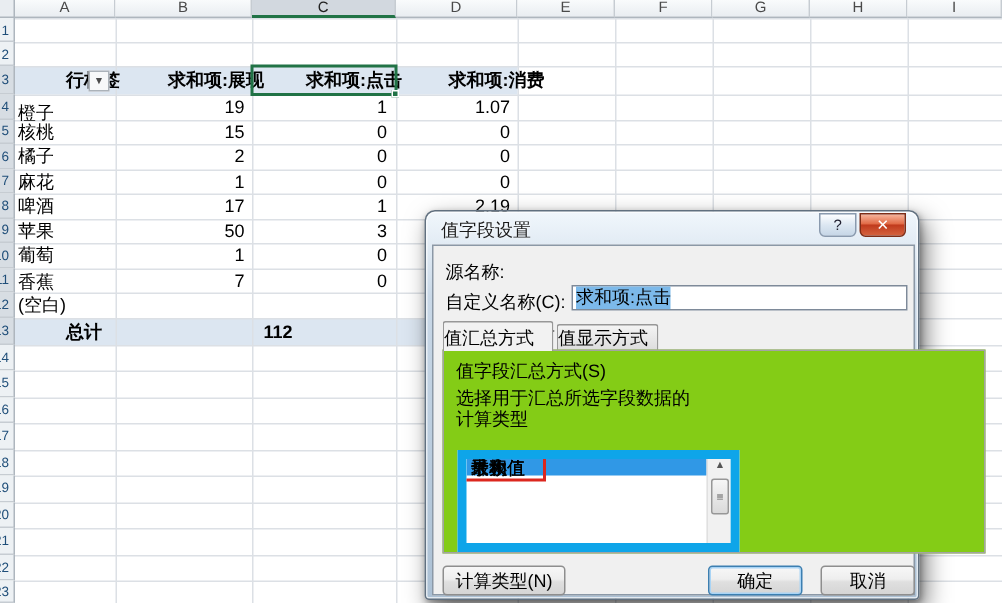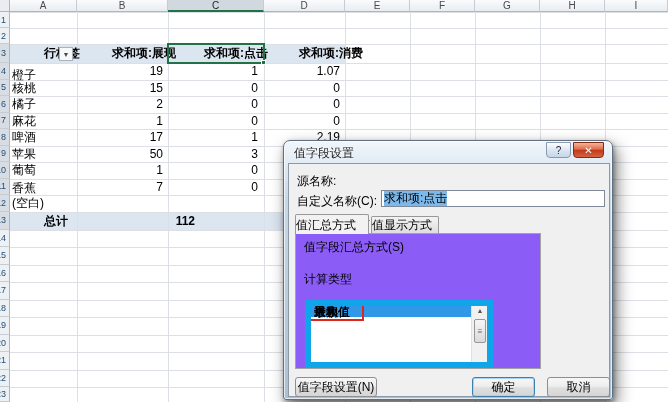--- a/index.html
+++ b/index.html
@@ -40,21 +40,21 @@
   .helpbtn{right:41px;width:25px;background:linear-gradient(#FDFEFF,#DCE7F2 50%,#C6D6E6);border:1px solid #8A9AAE;color:#223;}
   .closebtn{right:8px;width:31px;background:linear-gradient(#F6B49C,#E16A45 45%,#C03A1C 50%,#D4633F);border:1px solid #7E2D17;color:#fff;font-weight:bold;}
   .dlg-content{left:4px;top:22px;width:322px;height:234px;background:#F0F0F0;border:1px solid #8B98A6;}
   .lbl{font-size:12px;color:#000;}
   .txtbox{left:92px;top:26px;width:224px;height:17px;background:#fff;border:1px solid #7E8A99;
           font-size:12px;line-height:15px;padding-left:2px;}
   .txtsel{position:static;background:#7CB9EA;}
   .tab{height:20px;font-size:12px;text-align:left;border:1px solid #989898;border-bottom:none;border-radius:2px 2px 0 0;}
   .tab.active{left:6px;top:50px;width:74px;background:#F2F2F2;line-height:20px;z-index:2;}
   .tab.idle{left:82px;top:52px;width:68px;height:18px;background:linear-gradient(#F4F4F4,#DCDCDC);line-height:17px;}
-  .tabpage{left:6px;top:69px;width:246px;height:136px;background:#8b5cf6;border:1px solid #A3A3A3;z-index:1;}
+  .tabpage{left:6px;top:69px;width:362px;height:136px;background:#84cc16;border:1px solid #A3A3A3;z-index:1;}
   .listbox{left:9px;top:66px;width:188px;height:68px;background:#fff;border:6px solid #0ea5e9;overflow:hidden;}
   .litem{position:relative;height:11px;line-height:12px;font-size:12px;padding-left:3px;width:169px;}
   .litem.sel{background:#3098E6;}
   .redbox{left:-3px;top:-2px;width:56px;height:17px;border:2px solid #DC271E;z-index:3;}
   .sbar{right:0;top:0;width:16px;height:66px;background:#F1F1F1;border-left:1px solid #E0E0E0;}
   .sarrow{left:0;width:16px;height:10px;font-size:7px;color:#555;text-align:center;line-height:10px;}
   .sthumb{left:2px;top:13px;width:12px;height:24px;background:linear-gradient(#F6F6F6,#DADADA);border:1px solid #979797;border-radius:2px;
           display:flex;align-items:center;justify-content:center;font-size:8px;color:#666;letter-spacing:0;}
   .btn{height:20px;font-size:12px;text-align:center;line-height:18px;color:#000;
        background:linear-gradient(#F7F7F7 0%,#EEEEEE 45%,#DFDFDF 55%,#D5D5D5 100%);
@@ -239,20 +239,21 @@
       <div class="lbl" style="left:8px;top:29px;">自定义名称(C):</div>
       <div class="txtbox">
         <span class="txtsel">求和项:点击</span>
       </div>
 
       <div class="tab active">值汇总方式</div>
       <div class="tab idle">值显示方式</div>
 
       <div class="tabpage">
         <div class="lbl" style="left:8px;top:5px;">值字段汇总方式(S)</div>
+        <div class="lbl" style="left:8px;top:23px;">选择用于汇总所选字段数据的</div>
         <div class="lbl" style="left:8px;top:37px;">计算类型</div>
 
         <div class="listbox">
           <div id="calclist" style="left:0;top:0;width:171px;">
               <div class="litem sel">求和</div>
               <div class="litem">计数</div>
               <div class="litem">平均值</div>
               <div class="litem">最大值</div>
               <div class="litem">最小值</div>
               <div class="litem">乘积</div>
@@ -261,18 +262,18 @@
           <div class="sbar">
             <div class="sarrow" style="top:0;">▲</div>
             <div class="sthumb">
               <span style="position:static">≡</span>
             </div>
             <div class="sarrow" style="bottom:0;">▼</div>
           </div>
         </div>
       </div>
 
-      <div class="btn" style="left:6px;top:213px;width:82px;">值字段设置(N)</div>
+      <div class="btn" style="left:6px;top:213px;width:82px;">计算类型(N)</div>
       <div class="btn focus" style="left:183px;top:213px;width:63px;">确定</div>
       <div class="btn" style="left:258px;top:213px;width:63px;">取消</div>
     </div>
   </div>
 </div>
 
 </body></html>

